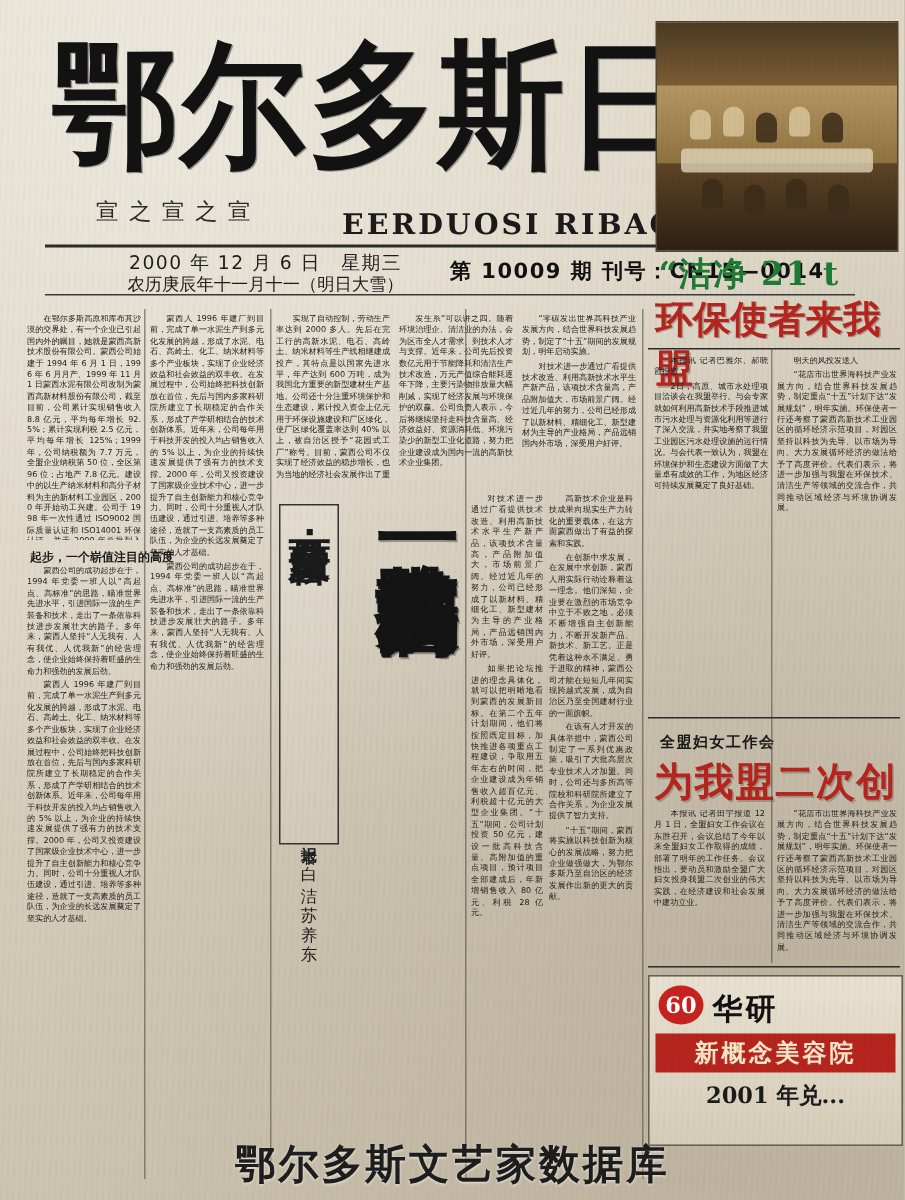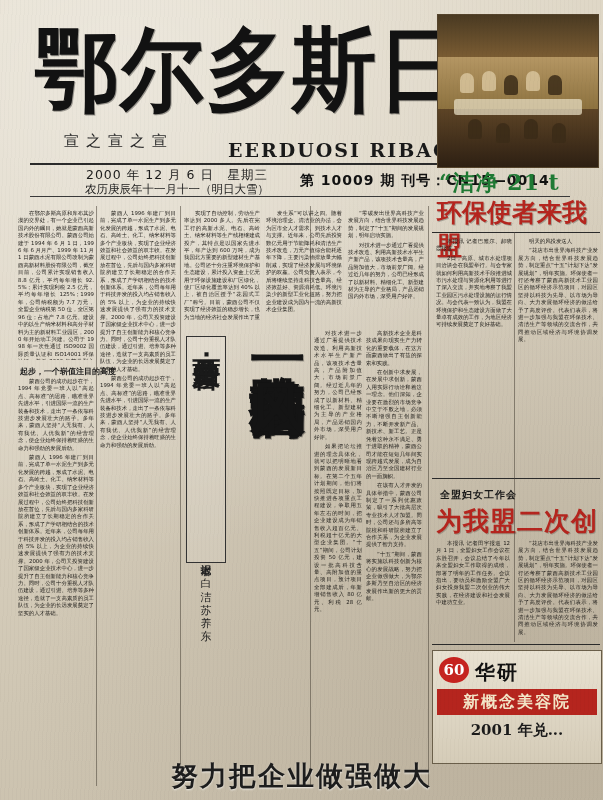--- a/index.html
+++ b/index.html
@@ -283,14 +283,14 @@
     <p>在该有人才开发的具体举措中，蒙西公司制定了一系列优惠政策，吸引了大批高层次专业技术人才加盟。同时，公司还与多所高等院校和科研院所建立了合作关系，为企业发展提供了智力支持。</p>
     <p>“十五”期间，蒙西将实施以科技创新为核心的发展战略，努力把企业做强做大，为鄂尔多斯乃至自治区的经济发展作出新的更大的贡献。</p>
   </div>
 
   <div class="hair" style="left:96px;top:206px;width:1px;height:580px;"></div>
   <div class="hair" style="left:180px;top:206px;width:1px;height:580px;"></div>
   <div class="hair" style="left:310px;top:206px;width:1px;height:580px;"></div>
   <div class="hair" style="left:428px;top:206px;width:1px;height:580px;"></div>
   <div class="hair" style="left:514px;top:232px;width:1px;height:410px;"></div>
 
-  <div id="watermark">努力把企业做强做大</div>
+  <div id="watermark">鄂尔多斯文艺家数据库</div>
 </div>
 
 </body></html>

